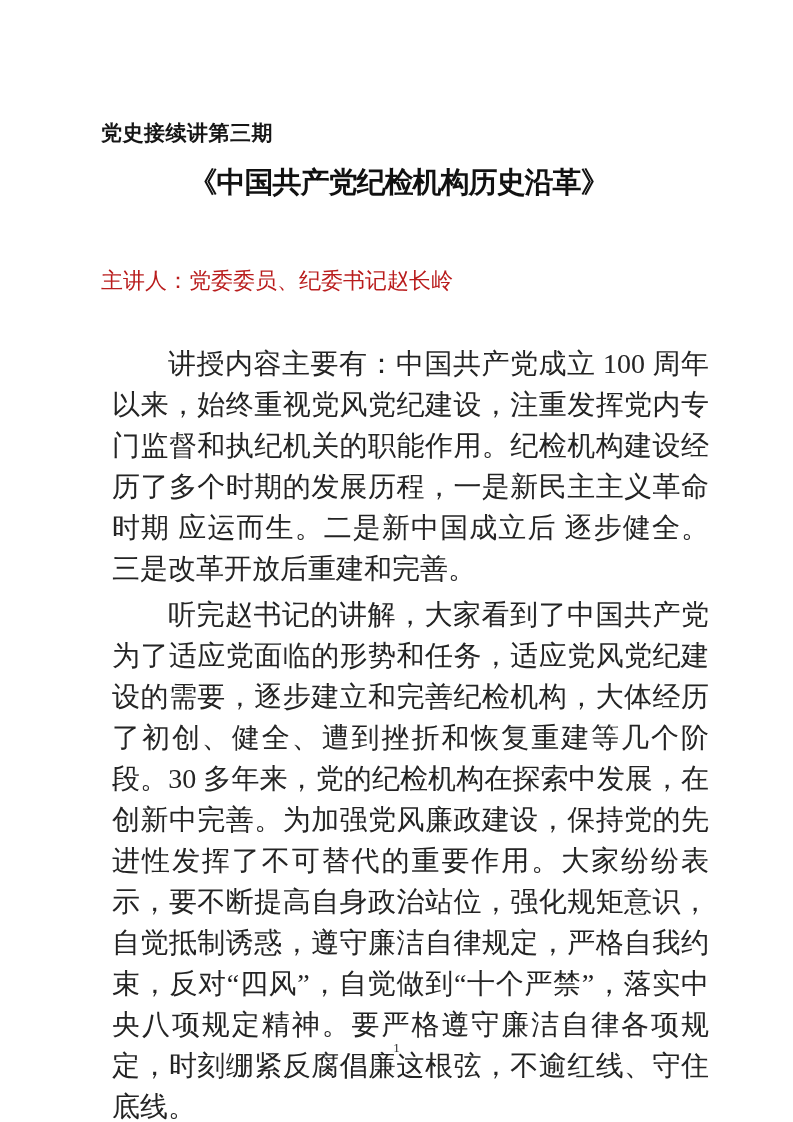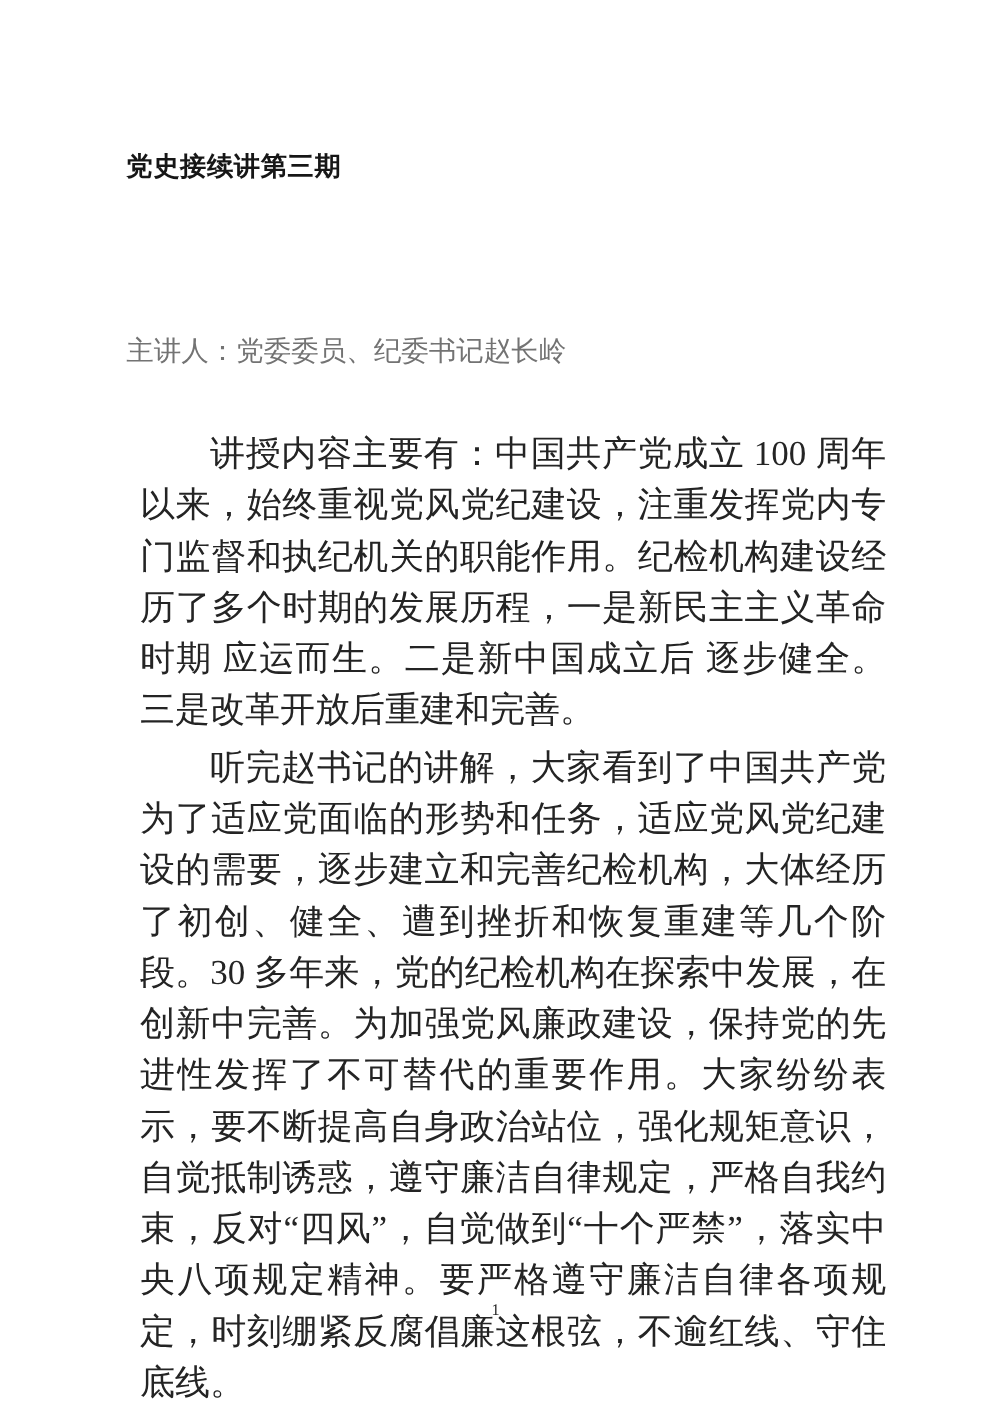--- a/index.html
+++ b/index.html
@@ -39,21 +39,21 @@
   }
   .speaker-line {
     position: absolute;
     left: 101px;
     width: 596px;
     top: 266px;
     display: flex;
     justify-content: space-between;
     align-items: flex-end;
     font-size: 22px;
-    color: #737373;
+    color: #b91c1c;
     padding-right: 8px;
     box-sizing: border-box;
   }
   .speaker-line .date { letter-spacing: 0.5px; }
   .doc-body {
     position: absolute;
     left: 112px;
     width: 597px;
     top: 343px;
     font-size: 28px;
@@ -76,20 +76,21 @@
     color: #2a2a2a;
   }
 </style>
 </head>
 <body>
 
 <div class="page">
 
   <div class="doc-header">党史接续讲第三期</div>
 
+  <div class="doc-title">《中国共产党纪检机构历史沿革》</div>
 
   <div class="speaker-line">
     <span class="speaker">主讲人：党委委员、纪委书记赵长岭</span>
   </div>
 
   <div class="doc-body">
     <p>讲授内容主要有：中国共产党成立 100 周年以来，始终重视党风党纪建设，注重发挥党内专门监督和执纪机关的职能作用。纪检机构建设经历了多个时期的发展历程，一是新民主主义革命时期 应运而生。二是新中国成立后 逐步健全。三是改革开放后重建和完善。</p>
     <p>听完赵书记的讲解，大家看到了中国共产党为了适应党面临的形势和任务，适应党风党纪建设的需要，逐步建立和完善纪检机构，大体经历了初创、健全、遭到挫折和恢复重建等几个阶段。30 多年来，党的纪检机构在探索中发展，在创新中完善。为加强党风廉政建设，保持党的先进性发挥了不可替代的重要作用。大家纷纷表示，要不断提高自身政治站位，强化规矩意识，自觉抵制诱惑，遵守廉洁自律规定，严格自我约束，反对“四风”，自觉做到“十个严禁”，落实中央八项规定精神。要严格遵守廉洁自律各项规定，时刻绷紧反腐倡廉这根弦，不逾红线、守住底线。</p>
   </div>
 

